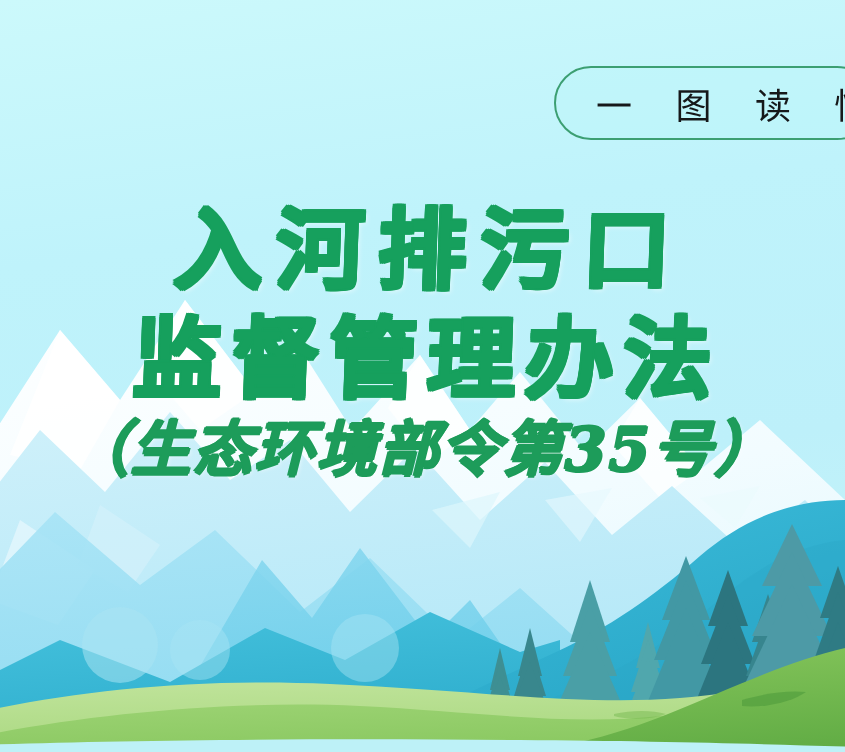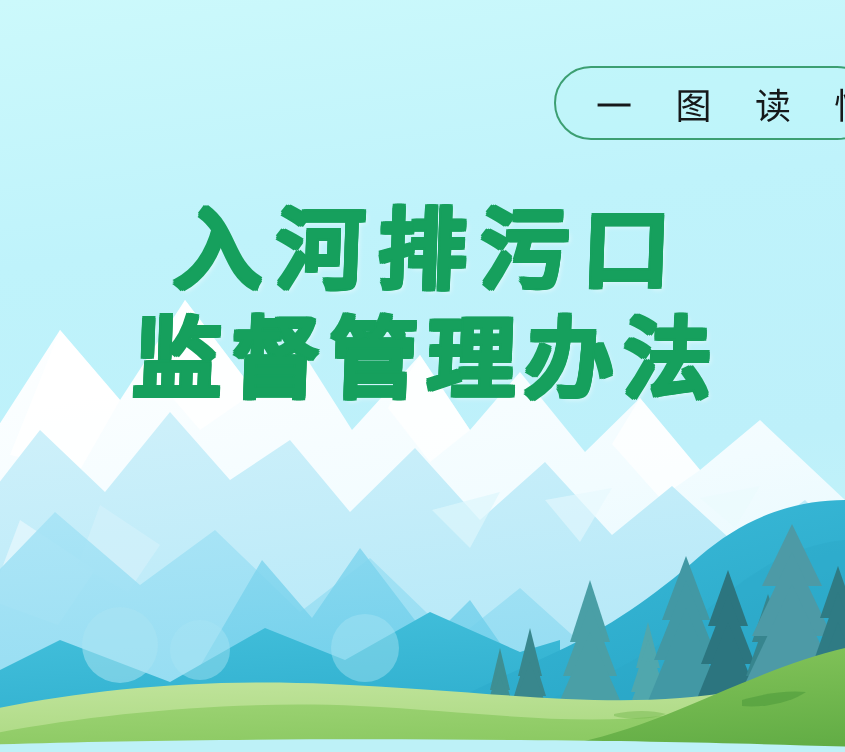--- a/index.html
+++ b/index.html
@@ -306,15 +306,16 @@
              C 660 741 760 744 865 747 L 865 752 Z" fill="#bdf1f7"></path>
   </svg>
 
   <div class="badge">
     <span>一 图 读 懂</span>
   </div>
 
   <div class="title-block">
     <span class="title-line title-line-1">入河排污口</span>
     <span class="title-line title-line-2">监督管理办法</span>
+    <span class="title-sub">（生态环境部令第35号）</span>
   </div>
 
 </div>
 
 </body></html>

